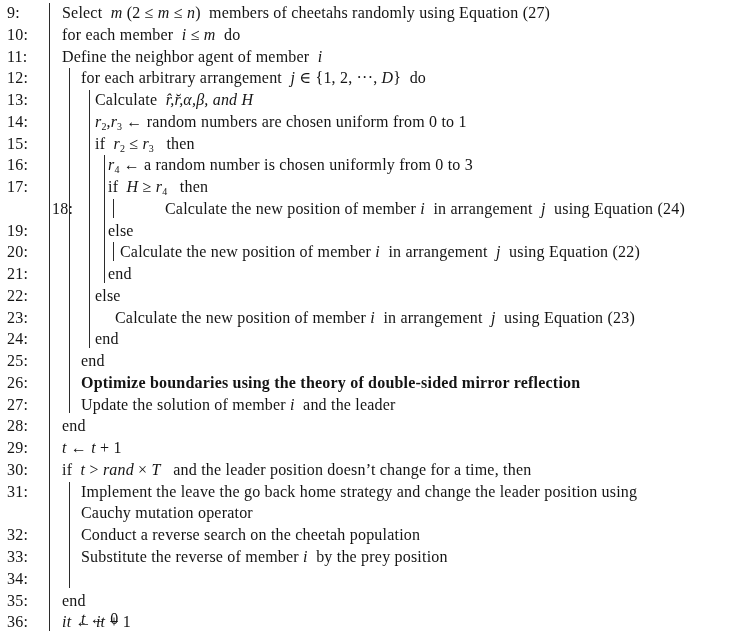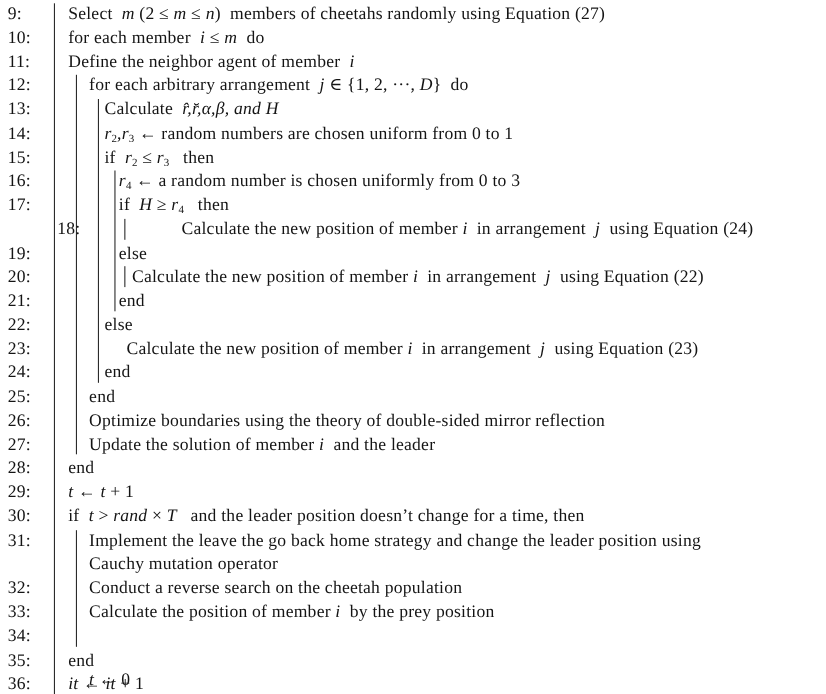--- a/index.html
+++ b/index.html
@@ -73,25 +73,25 @@
     <div class="row" style="top: 154.32px;"><span class="num">16:</span><span class="txt" style="left: 108px;"><span class="i">r</span><span class="s">4</span><span> ← a random number is chosen uniformly from 0 to 3</span></span></div>
     <div class="row" style="top: 176.08px;"><span class="num">17:</span><span class="txt" style="left: 108px;"><span class="b">if</span><span>  </span><span class="i">H</span><span> ≥ </span><span class="i">r</span><span class="s">4</span><span>   </span><span class="b">then</span></span></div>
     <div class="row" style="top: 197.84px; margin-left: 45px;"><span class="num">18:</span><span class="txt" style="left: 120px;"><span>Calculate the new position of member </span><span class="i">i</span><span>  in arrangement  </span><span class="i">j</span><span>  using Equation (24)</span></span></div>
     <div class="row" style="top: 219.6px;"><span class="num">19:</span><span class="txt" style="left: 108px;"><span class="b">else</span></span></div>
     <div class="row" style="top: 241.36px;"><span class="num">20:</span><span class="txt" style="left: 120px;"><span>Calculate the new position of member </span><span class="i">i</span><span>  in arrangement  </span><span class="i">j</span><span>  using Equation (22)</span></span></div>
     <div class="row" style="top: 263.12px;"><span class="num">21:</span><span class="txt" style="left: 108px;"><span class="b">end</span></span></div>
     <div class="row" style="top: 284.88px;"><span class="num">22:</span><span class="txt" style="left: 95px;"><span class="b">else</span></span></div>
     <div class="row" style="top: 306.64px;"><span class="num">23:</span><span class="txt" style="left: 115px;"><span>Calculate the new position of member </span><span class="i">i</span><span>  in arrangement  </span><span class="i">j</span><span>  using Equation (23)</span></span></div>
     <div class="row" style="top: 328.4px;"><span class="num">24:</span><span class="txt" style="left: 95px;"><span class="b">end</span></span></div>
     <div class="row" style="top: 350.16px;"><span class="num">25:</span><span class="txt" style="left: 81px;"><span class="b">end</span></span></div>
-    <div class="row" style="top: 371.92px;"><span class="num">26:</span><span class="txt" style="left: 81px;"><span>Optimize boundaries using the theory of double-sided mirror reflection</span></span></div>
+    <div class="row" style="top: 371.92px;"><span class="num">26:</span><span class="txt" style="left: 81px; font-weight: bold;"><span>Optimize boundaries using the theory of double-sided mirror reflection</span></span></div>
     <div class="row" style="top: 393.68px;"><span class="num">27:</span><span class="txt" style="left: 81px;"><span>Update the solution of member </span><span class="i">i</span><span>  and the leader</span></span></div>
     <div class="row" style="top: 415.44px;"><span class="num">28:</span><span class="txt" style="left: 62px;"><span class="b">end</span></span></div>
     <div class="row" style="top: 437.2px;"><span class="num">29:</span><span class="txt" style="left: 62px;"><span class="i">t</span><span> ← </span><span class="i">t</span><span> + 1</span></span></div>
     <div class="row" style="top: 458.96px;"><span class="num">30:</span><span class="txt" style="left: 62px;"><span class="b">if</span><span>  </span><span class="i">t</span><span> &gt; </span><span class="i">rand</span><span> × </span><span class="i">T</span><span>   and the leader position doesn’t change for a time, </span><span class="b">then</span></span></div>
     <div class="row" style="top: 480.72px;"><span class="num">31:</span><span class="txt" style="left: 81px;"><span>Implement the leave the go back home strategy and change the leader position using</span></span></div>
     <div class="row" style="top: 502.48px;"><span class="txt" style="left: 81px;"><span>Cauchy mutation operator</span></span></div>
     <div class="row" style="top: 524.24px;"><span class="num">32:</span><span class="txt" style="left: 81px;"><span>Conduct a reverse search on the cheetah population</span></span></div>
-    <div class="row" style="top: 546px;"><span class="num">33:</span><span class="txt" style="left: 81px;"><span>Calculate the position of member </span><span class="i">i</span><span>  by the prey position</span></span></div>
+    <div class="row" style="top: 546px;"><span class="num">33:</span><span class="txt" style="left: 81px;"><span>Substitute the reverse of member </span><span class="i">i</span><span>  by the prey position</span></span></div>
     <div class="row" style="top: 567.76px;"><span class="num">34:</span><span class="txt" style="left: 81px; margin-top: 40px;"><span class="i">t</span><span> ← 0</span></span></div>
     <div class="row" style="top: 589.52px;"><span class="num">35:</span><span class="txt" style="left: 62px;"><span class="b">end</span></span></div>
     <div class="row" style="top: 611.28px;"><span class="num">36:</span><span class="txt" style="left: 62px;"><span class="i">it</span><span> ← </span><span class="i">it</span><span> + 1</span></span></div>
   </div>
 
 </body></html>

